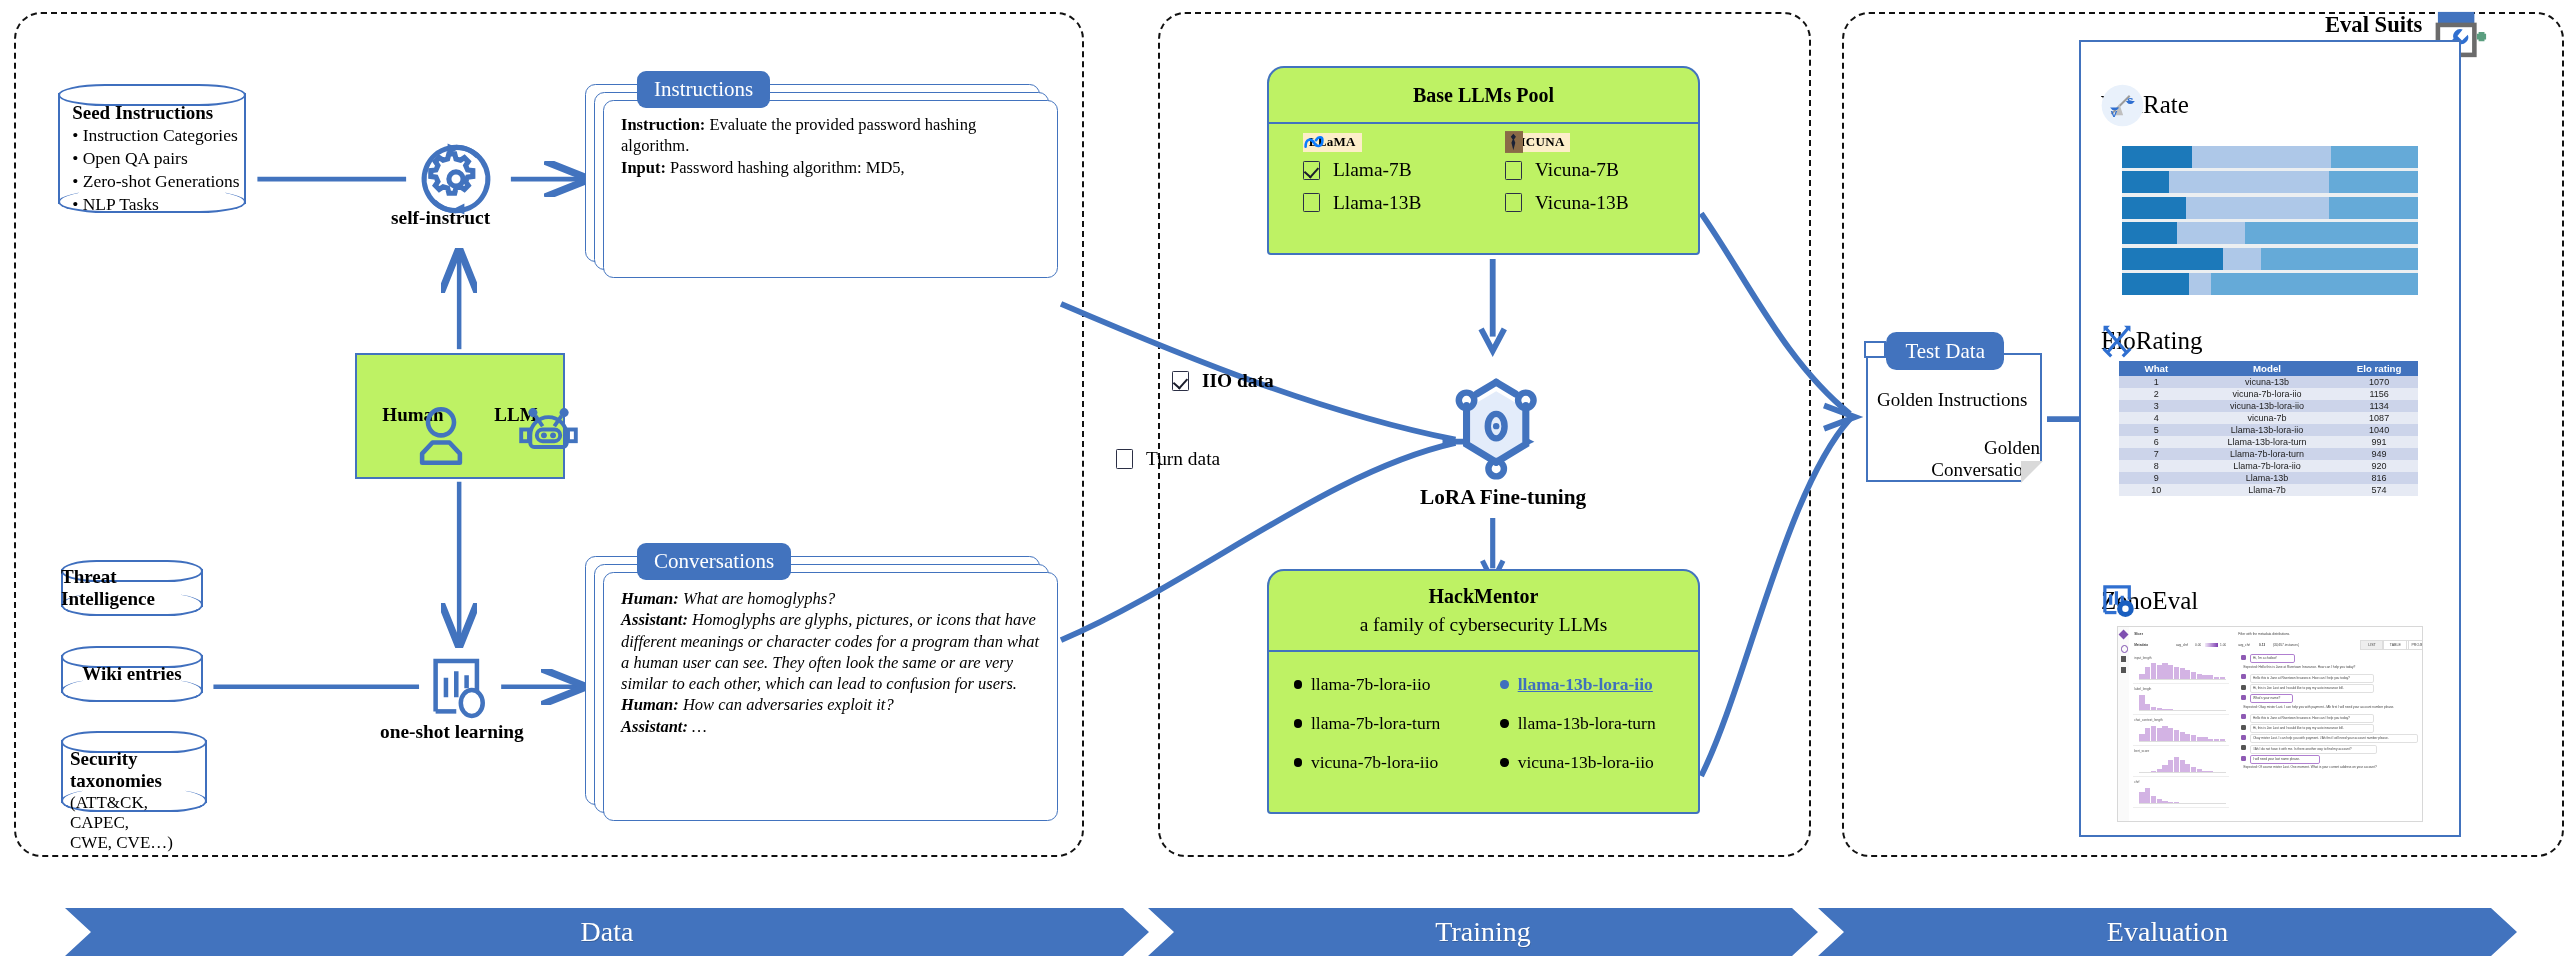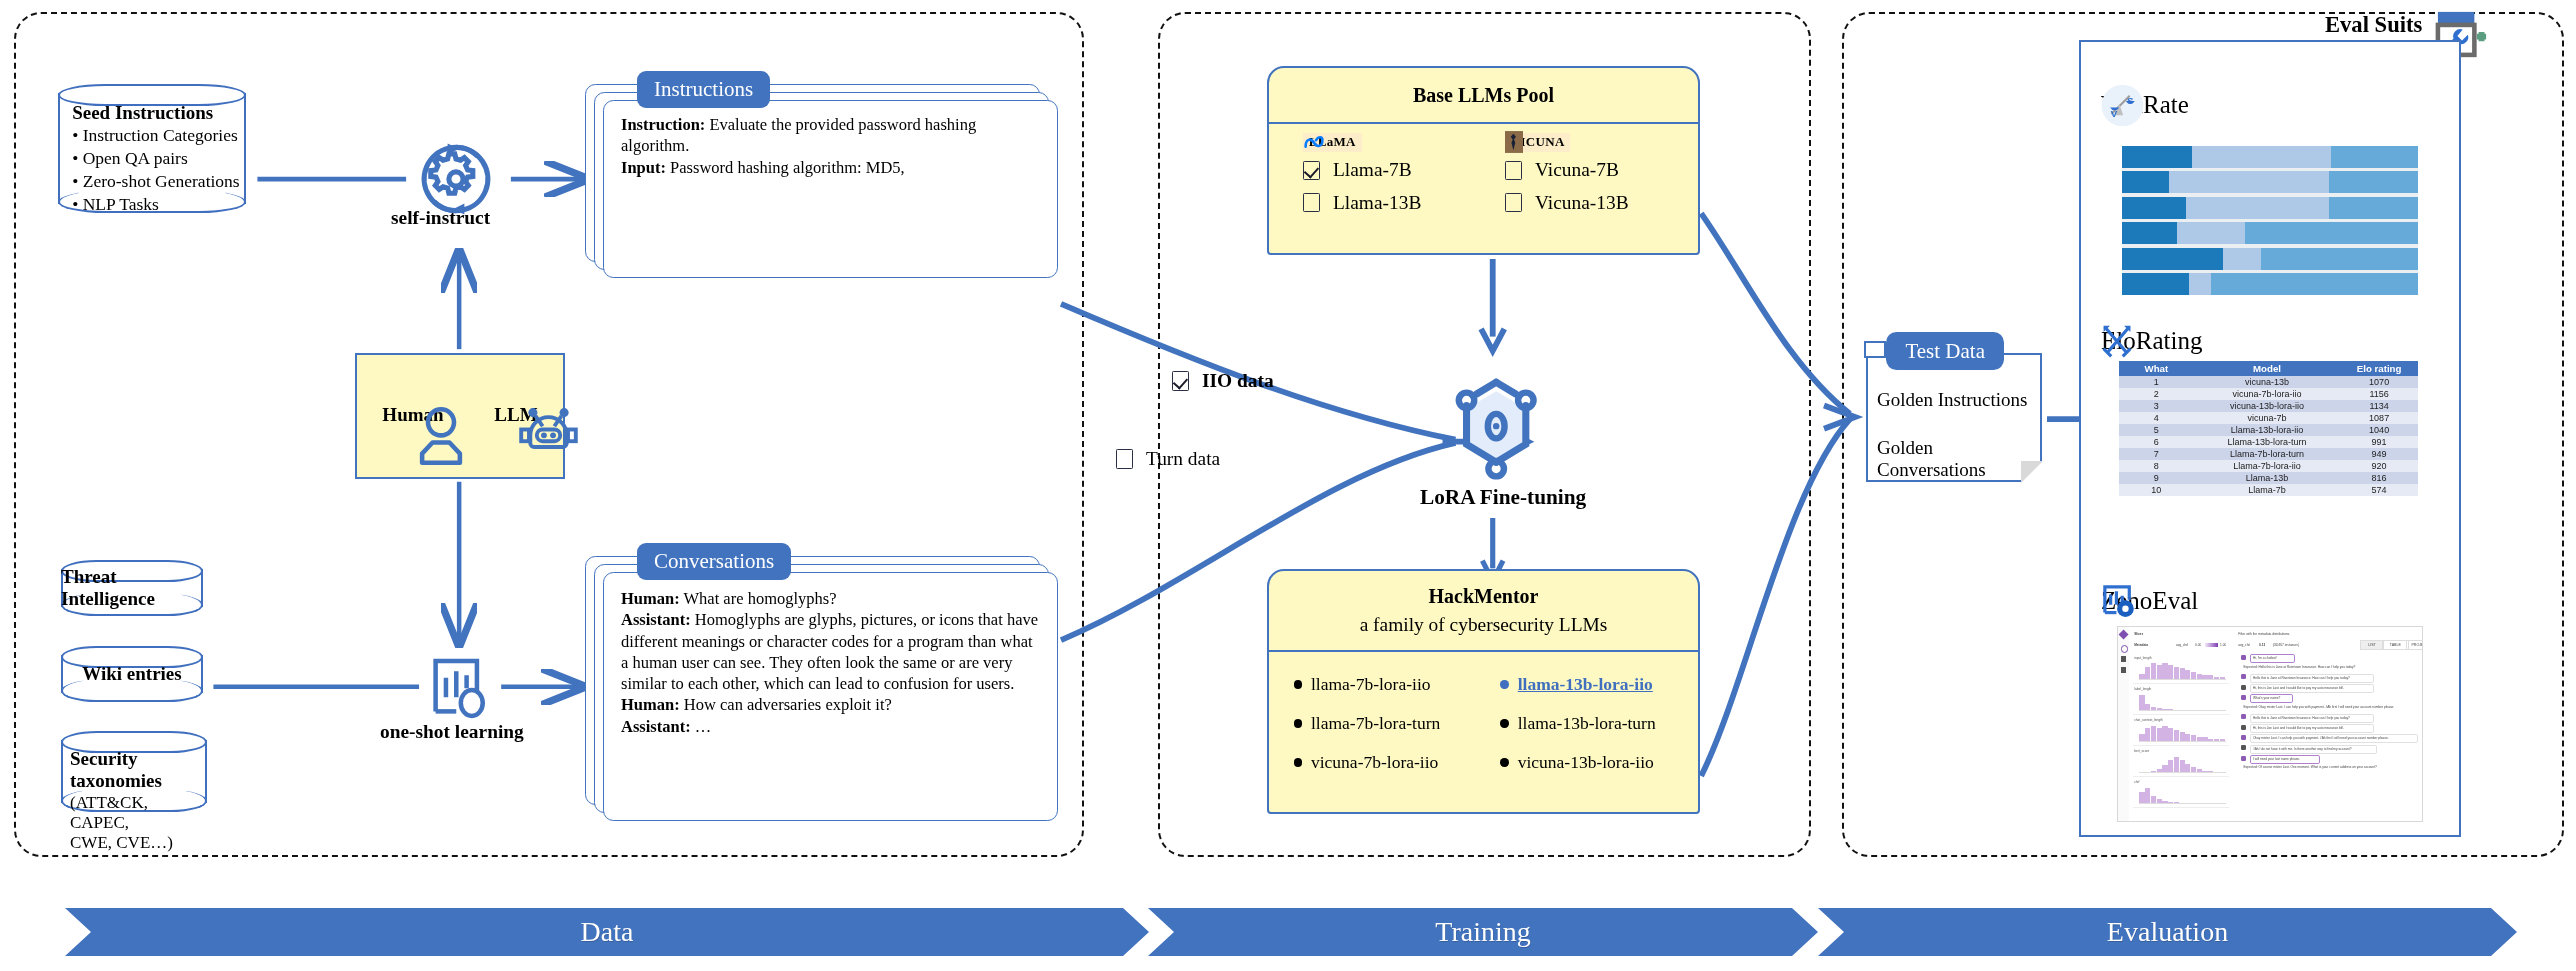--- a/index.html
+++ b/index.html
@@ -25,41 +25,41 @@
   
   .stack{position:absolute;}
   .stack .sheet{position:absolute;border:1.9px solid #4273be;border-radius:10.4px;background:#fff;}
   .stack .tab{position:absolute;background:#4273be;border-radius:9px;color:#fff;
               display:flex;align-items:center;justify-content:center;
               font-size:21px;padding:1.3px 17px;z-index:6;}
   .stack .txt{position:absolute;z-index:5;font-size:16.5px;line-height:1.29;}
   .stack .txt b{font-weight:bold;}
 
   
-  .bluebox{position:absolute;border:2.6px solid #4273be;background:#fef9c3;box-sizing:border-box;}
+  .bluebox{position:absolute;border:2.6px solid #4273be;background:#bef264;box-sizing:border-box;}
   .roundtop{border-radius:17px 17px 3.9px 3.9px;}
   .hdr{border-bottom:2.6px solid #4273be;display:flex;flex-direction:column;align-items:center;justify-content:center;}
   .hdr .t1{font-weight:bold;font-size:20px;}
   .hdr .t2{font-size:19.4px;margin-top:6.5px;}
 
   
   .cbx{display:inline-block;width:17px;height:19.4px;border:1.9px solid #2b2f45;box-sizing:border-box;position:relative;vertical-align:middle;border-radius:1.3px;}
   .cbx.on:after{content:"";position:absolute;left:3.2px;top:2.6px;width:6.5px;height:11px;
     border-right:2.6px solid #1a1c2b;border-bottom:2.6px solid #1a1c2b;transform:rotate(42deg);}
   .cbxrow{display:flex;align-items:center;gap:13px;font-size:19.4px;}
 
   .brandtag{display:inline-block;background:#fdeec9;padding:1.3px 5.8px;font-weight:bold;font-size:13px;letter-spacing:0.3px;}
 
   .bul{display:flex;align-items:center;gap:9px;font-size:17.5px;white-space:nowrap;}
   .dot{width:8.4px;height:8.4px;border-radius:50%;background:#000;flex:none;}
   .dot.blue{background:#3f6fbe;}
   .hl{color:#3f6fbe;font-weight:bold;text-decoration:underline;}
 
   
-  .note{position:absolute;border:2.6px solid #4273be;background:#fff;box-sizing:border-box;}
+  .note{position:absolute;border:2.6px solid #4273be;background:#fff;box-sizing:border-box;text-align:right;}
   .note .fold{position:absolute;right:-2.6px;bottom:-2.6px;width:0;height:0;
      border-left:22px solid #d9d9d9;border-bottom:22px solid #fff;}
   .note .line{position:absolute;font-size:19px;}
 
   
   .evalpage{position:absolute;border:2.6px solid #4273be;background:#fff;box-sizing:border-box;}
   .evalhead{display:flex;align-items:center;gap:9px;}
   .evalhead .ttl{font-size:25px;}
 
   
@@ -220,21 +220,21 @@
     <div><b>Instruction:</b><span> Evaluate the provided password hashing algorithm.</span></div>
     <div><b>Input:</b><span> Password hashing algorithm: MD5,</span></div>
   </div>
 </div>
 
 <div class="stack" style="left:585px;top:543px;width:472px;height:272px;">
   <div class="sheet" style="left:0;  top:13px; width:453px;height:247px;"></div>
   <div class="sheet" style="left:9px;top:21px; width:453px;height:247px;"></div>
   <div class="sheet" style="left:18px;top:28.5px; width:453px;height:247px;background:#fff;"></div>
   <div class="tab" style="left:52px;top:0px;height:34px;">Conversations</div>
-  <div class="txt" style="left:36px;top:45px;width:420px;">
+  <div class="txt" style="left:36px;top:45px;width:420px;font-style:italic;">
     <div><b>Human:</b><span> What are homoglyphs?</span></div>
     <div><b>Assistant:</b><span> Homoglyphs are glyphs, pictures, or icons that have different meanings or character codes for a program than what a human user can see. They often look the same or are very similar to each other, which can lead to confusion for users.</span></div>
     <div><b>Human:</b><span> How can adversaries exploit it?</span></div>
     <div><b>Assistant:</b><span> …</span></div>
   </div>
 </div>
 
 <svg class="abs" style="left:0;top:0;" width="1553" height="860" viewBox="0 0 2400 1330">
   <path d="M1640 470 C 1850 560, 2050 640, 2250 680" fill="none" stroke="#4273be" stroke-width="9"></path>
   <path d="M1640 990 C 1850 900, 2050 730, 2250 685" fill="none" stroke="#4273be" stroke-width="9"></path>

